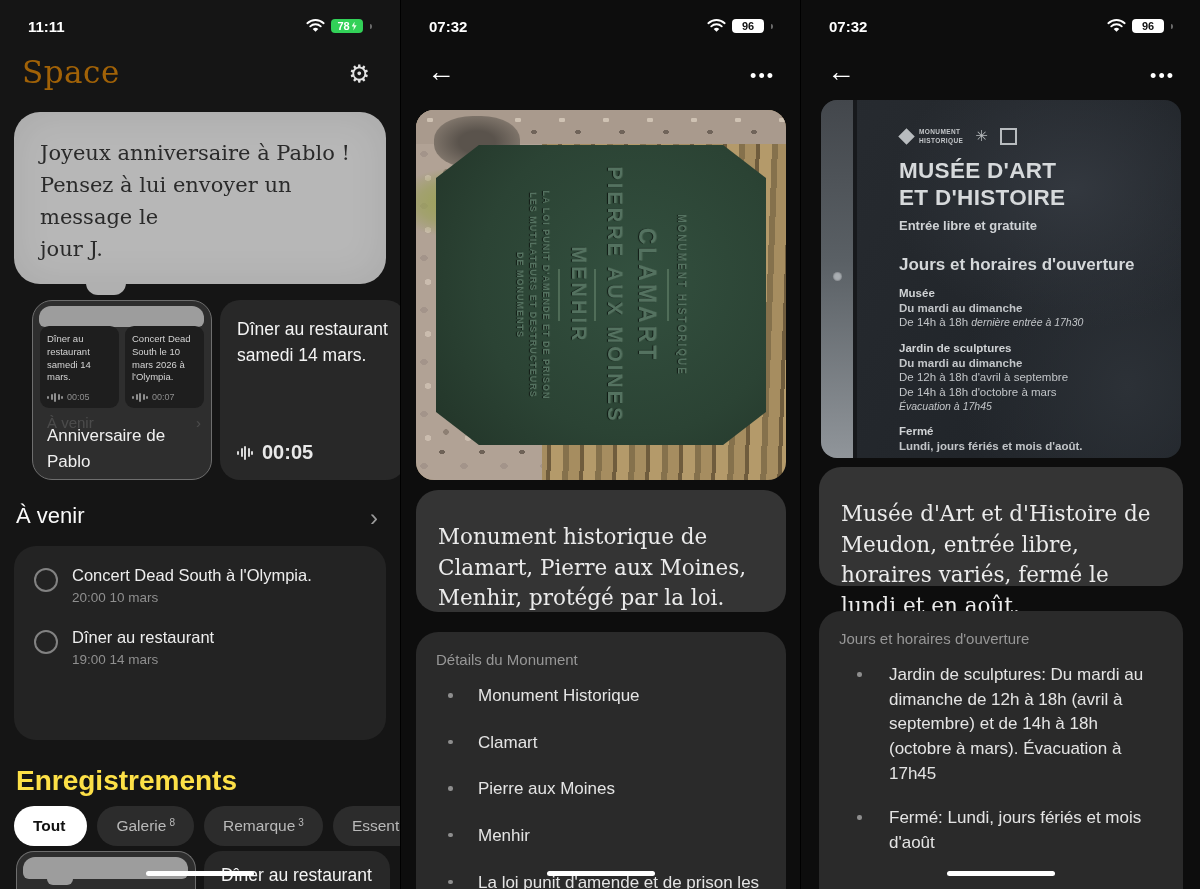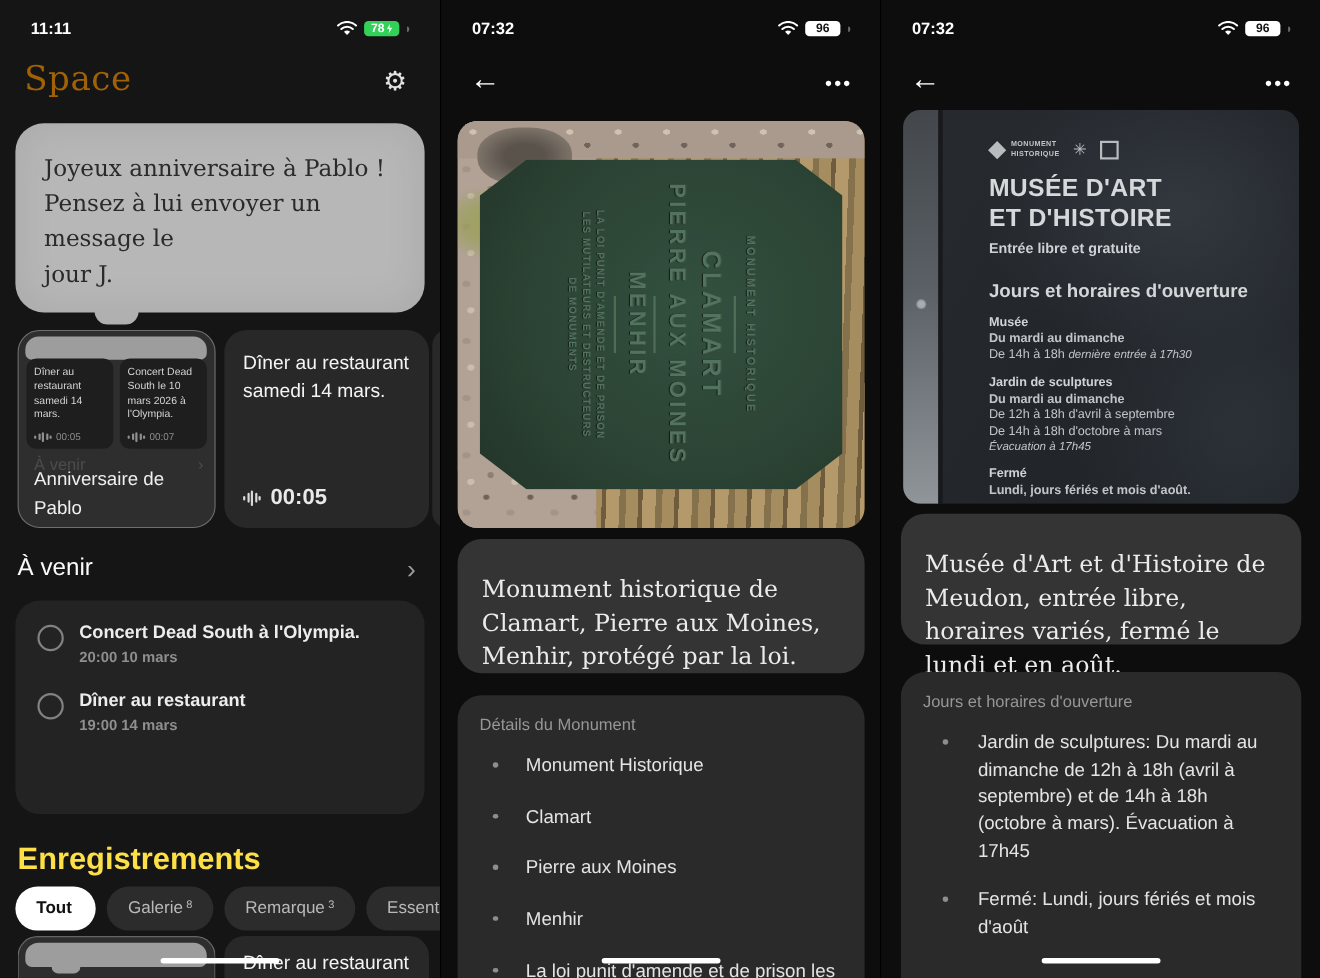--- a/index.html
+++ b/index.html
@@ -30,21 +30,21 @@
   .sp-title{position:absolute;top:54px;left:22px;font-family:"DejaVu Serif",serif;
             font-size:31px;color:#a16207;letter-spacing:0.5px;}
   .gear{position:absolute;top:60px;right:30px;font-size:24px;color:#e3e3e3;cursor:pointer;
         font-family:"DejaVu Sans",sans-serif;}
   .note-card{position:absolute;top:112px;left:14px;width:372px;height:172px;background:#b7b7b7;
              border-radius:26px;box-shadow:inset 0 0 40px rgba(0,0,0,0.08);}
   .note-card:after{content:"";position:absolute;left:72px;bottom:-11px;width:40px;height:12px;
              background:#b0b0b0;border-radius:0 0 12px 12px;}
   .note-text{padding:26px 26px 0 26px;font-family:"DejaVu Serif",serif;font-size:21px;
              line-height:1.52;color:#2a2a2a;white-space:pre-line;}
-  .stack{position:absolute;top:300px;left:0;width:475px;height:182px;}
+  .stack{position:absolute;top:300px;left:16px;width:475px;height:182px;}
   .gcard{position:absolute;left:16px;top:0;width:180px;height:180px;border-radius:20px;
          background:rgba(86,86,86,0.38);border:1.5px solid #6e6e6e;box-sizing:border-box;overflow:hidden;}
   .gprev{position:absolute;left:6px;top:5px;width:165px;height:21px;background:#9d9d9d;border-radius:12px 12px 6px 6px;}
   .gtab{position:absolute;left:30px;top:26px;width:26px;height:6px;background:#9d9d9d;border-radius:0 0 6px 6px;}
   .mini{position:absolute;top:25px;width:79px;height:82px;background:#1e1e1e;border-radius:9px;
         padding:7px 7px 6px 7px;box-sizing:border-box;}
   .mini.m1{left:7px;}  .mini.m2{left:92px;}
   .mini-t{font-size:9.5px;line-height:1.35;color:#d4d4d4;}
   .mini-f{position:absolute;left:7px;bottom:6px;display:flex;align-items:center;gap:4px;
           font-size:9px;color:#8e8e8e;}
@@ -52,21 +52,21 @@
          font-size:15px;color:rgba(255,255,255,0.14);}
   .gtitle{position:absolute;left:14px;top:122px;font-size:17px;line-height:1.55;color:#f0f0f0;white-space:pre-line;}
   .scard{position:absolute;left:204px;top:0;width:186px;height:180px;background:#282828;border-radius:20px;}
   .scard-t{position:absolute;left:17px;top:16px;font-size:17.5px;line-height:1.5;color:#f4f4f4;white-space:pre-line;}
   .scard-f{position:absolute;left:17px;bottom:16px;display:flex;align-items:center;gap:9px;
            font-size:20px;font-weight:600;color:#e9e9e9;}
   .sliver{position:absolute;left:393px;top:0;width:14px;height:180px;background:#282828;border-radius:14px 0 0 14px;}
   .sec-head{position:absolute;left:16px;font-size:22px;color:#fafafa;}
   .sec-chev{position:absolute;right:22px;font-size:24px;color:#9a9a9a;cursor:pointer;line-height:1;}
   .todo-card{position:absolute;left:14px;top:546px;width:372px;height:194px;background:#232323;border-radius:22px;}
-  .todo-row{position:absolute;left:20px;right:16px;display:flex;align-items:flex-start;gap:14px;font-weight:bold;}
+  .todo-row{position:absolute;left:20px;right:16px;display:flex;align-items:flex-start;gap:14px;}
   .circle{width:20px;height:20px;border:2px solid #828282;border-radius:50%;flex:none;margin-top:2px;cursor:pointer;}
   .todo-t{font-size:16.5px;color:#ededed;line-height:1.2;}
   .todo-s{font-size:13.5px;color:#8f8f8f;margin-top:4px;}
   .rec-head{position:absolute;left:16px;top:765px;font-size:28px;font-weight:700;color:#fde047;}
   .chips{position:absolute;left:14px;top:806px;display:flex;gap:10px;white-space:nowrap;}
   .chip{height:40px;padding:0 19px;border-radius:21px;background:#2c2c2c;color:#b9b9b9;
         font-size:15.5px;display:inline-flex;align-items:center;cursor:pointer;}
   .chip.sel{background:#fff;color:#111;font-weight:600;}
   .chip sup{font-size:10px;margin-left:3px;transform:translateY(-4px);}
   .bgcard{position:absolute;left:16px;top:851px;width:180px;height:60px;border-radius:18px 18px 0 0;

